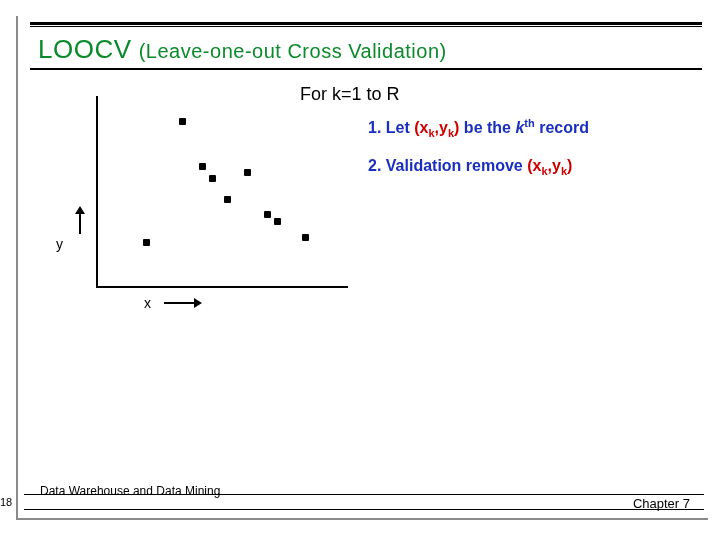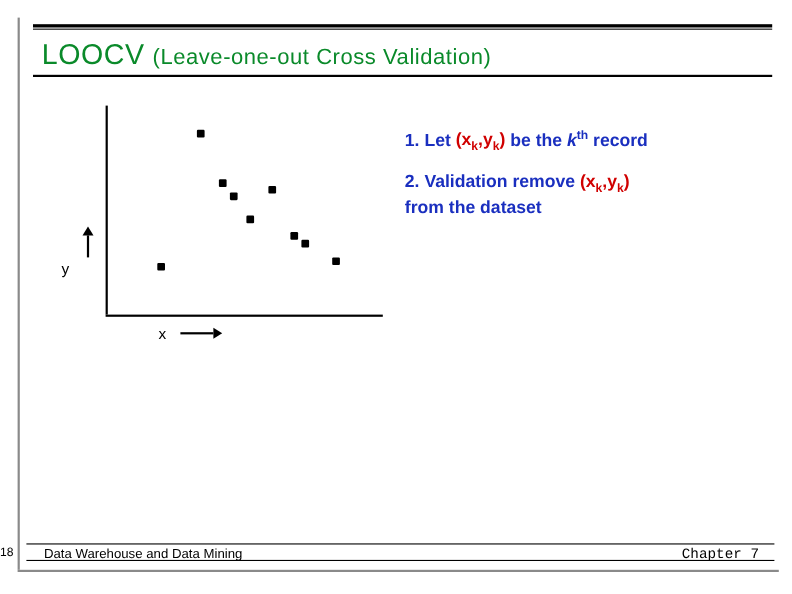--- a/index.html
+++ b/index.html
@@ -98,27 +98,27 @@
     position: absolute; width: 7px; height: 7px; background:#000; border-radius:1px;
   }
 
   .footer-rule1 {
     position: absolute; left: 24px; right: 16px; top: 494px; height: 1px; background:#000;
   }
   .footer-rule2 {
     position: absolute; left: 24px; right: 16px; top: 509px; height: 1px; background:#000;
   }
   .footer-left {
-    position: absolute; left: 40px; top: 496px; font-size: 12px; color:#000;
+    position: absolute; left: 40px; top: 484px; font-size: 12px; color:#000;
   }
   .footer-center {
     position: absolute; left: 0; right: 0; top: 496px; text-align: left; font-size: 11px; color:#000;
   }
   .footer-right {
-    position: absolute; right: 30px; top: 496px; font-size: 13px; color:#000;font-family:Liberation Mono, monospace;
+    position: absolute; right: 30px; top: 496px; font-size: 13px; color:#000;
   }
   .edge-left {
     position: absolute; left: 16px; top: 16px; width: 2px; bottom: 22px; background:#8a8a8a;
   }
   .edge-bottom {
     position: absolute; left: 16px; right: 12px; bottom: 20px; height: 2px; background:#8a8a8a;
   }
 </style>
 </head>
 <body>
@@ -130,30 +130,30 @@
   <div class="rule-top"></div>
   <div class="rule-top2"></div>
 
   <div class="title">
     <span class="acr">LOOCV</span>
     <span> </span>
     <span class="subtitle">(Leave-one-out Cross Validation)</span>
   </div>
   <div class="title-underline"></div>
 
+  <div class="forline">For k=1 to R</div>
 
   <div class="steps">
     <div class="step">
       <span class="num">1.</span>
       <span>Let </span><span class="red"><span>(x</span><span class="sub">k</span><span>,y</span><span class="sub">k</span><span>)</span></span><span> be the </span><span class="ital">k</span><span class="sup">th</span><span> record</span>
     </div>
     <div class="step">
       <span class="num">2.</span>
       <span>Validation remove </span><span class="red"><span>(x</span><span class="sub">k</span><span>,y</span><span class="sub">k</span><span>)</span></span><br>
-      <span>from the dataset</span>
     </div>
   </div>
 
   <div class="plot">
     <div class="axis-y"></div>
     <div class="axis-x"></div>
     <div class="ylabel">y</div>
     <div class="xlabel">x</div>
     <div class="yarrow-stem"></div>
     <div class="xarrow-stem"></div>

